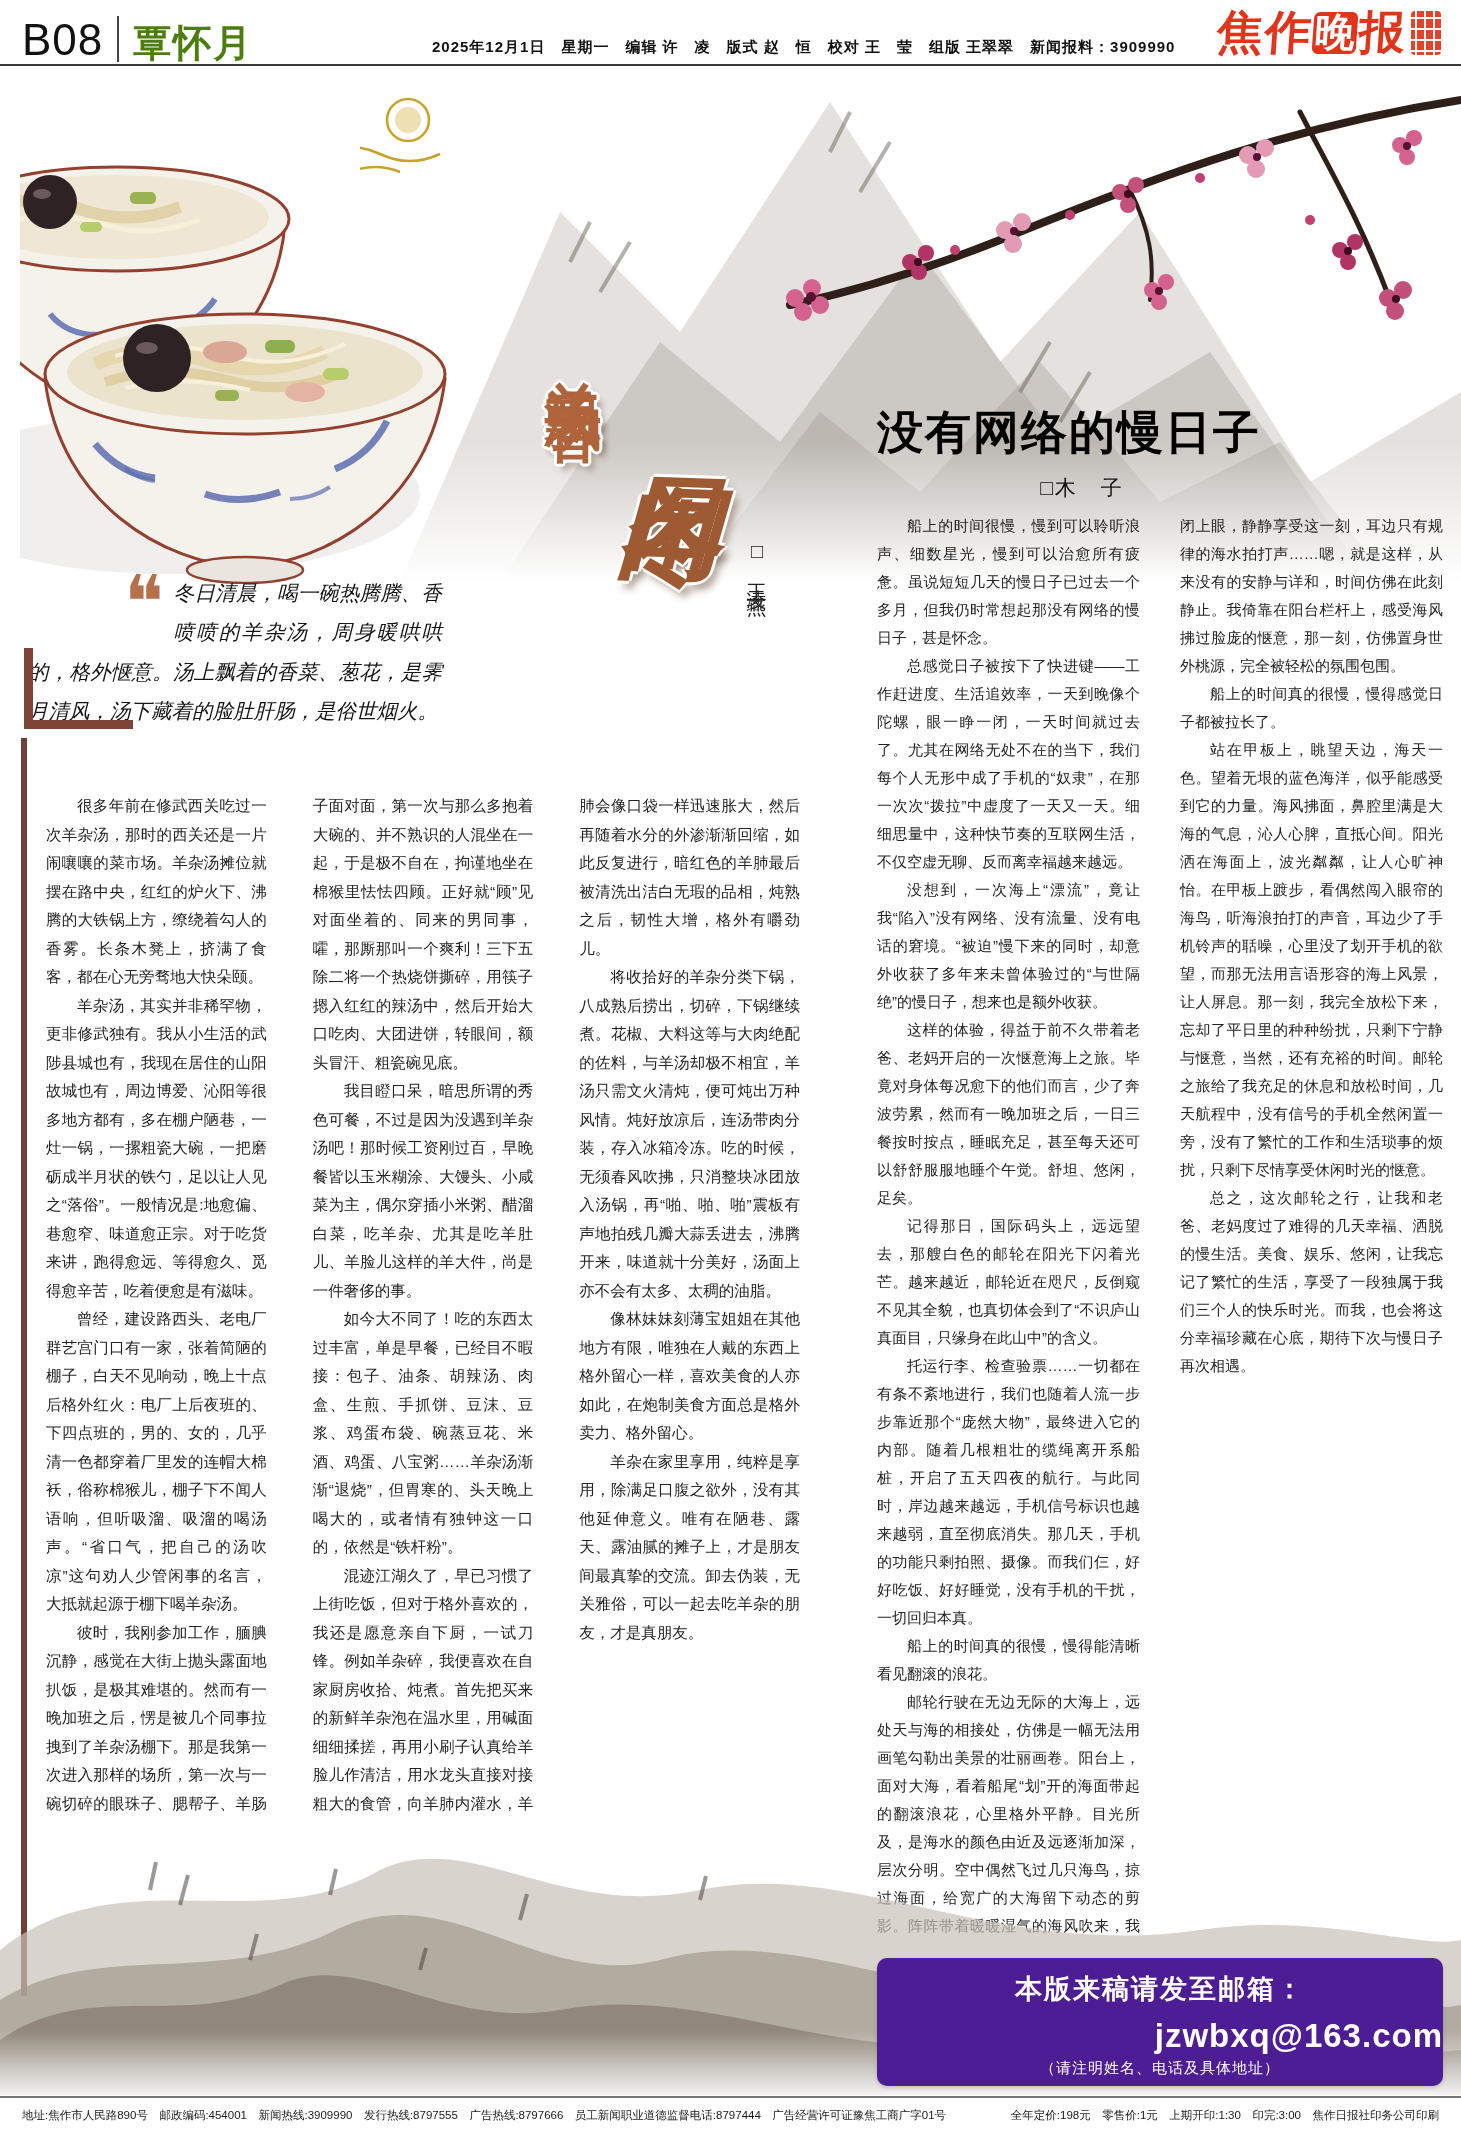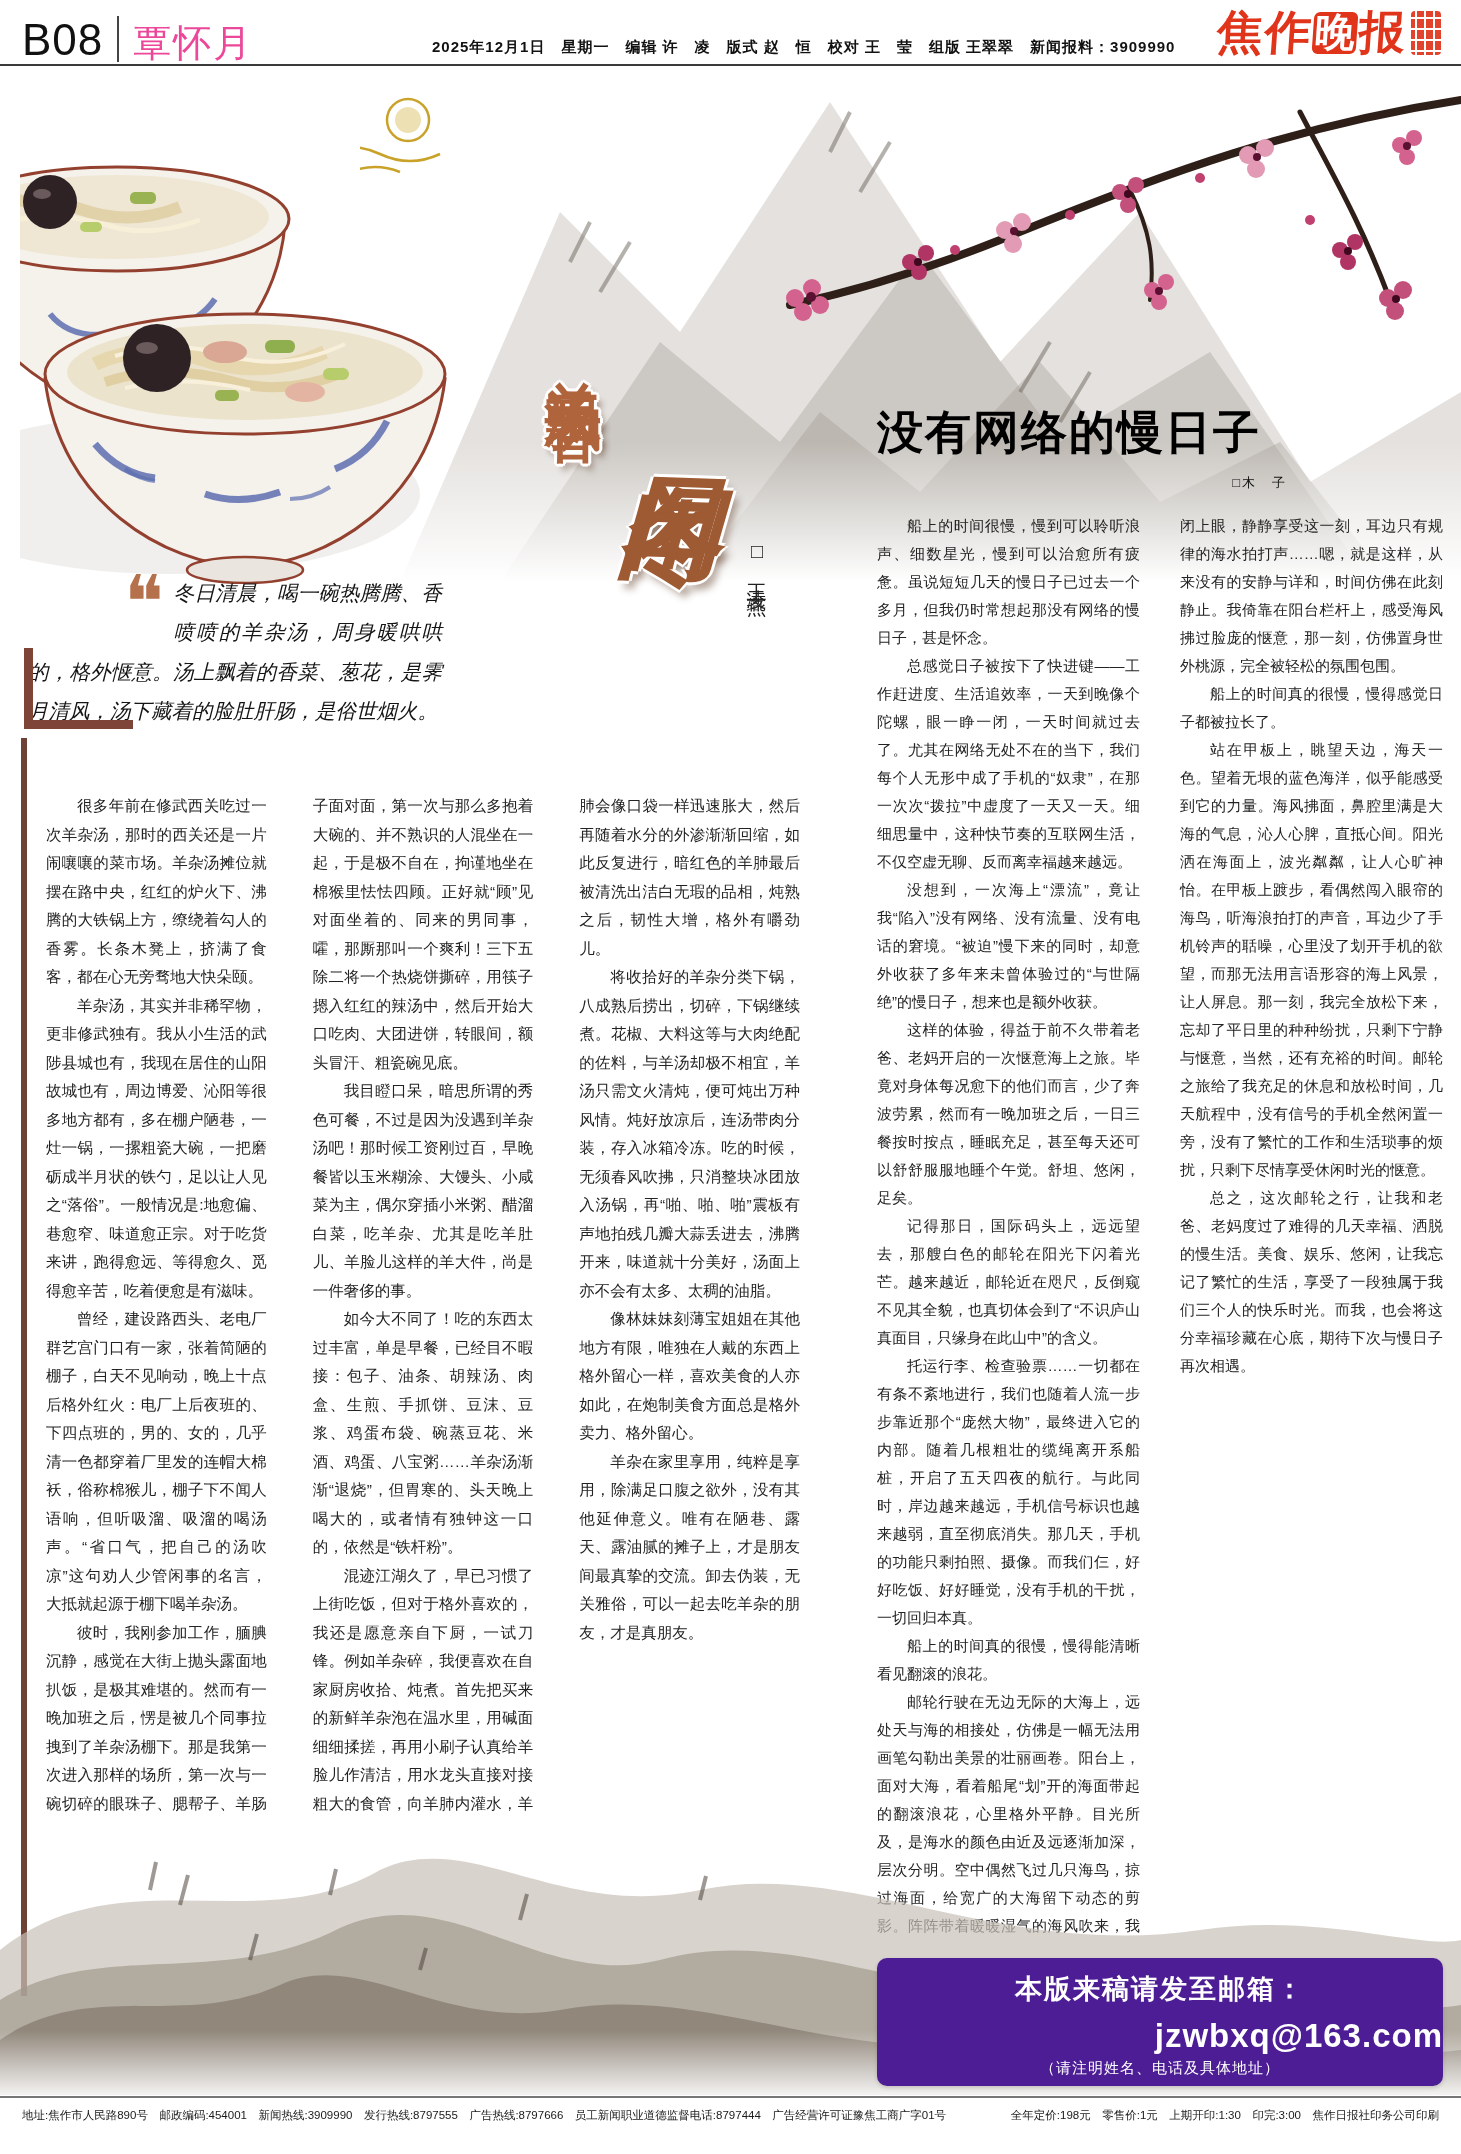--- a/index.html
+++ b/index.html
@@ -3,21 +3,21 @@
 <meta charset="utf-8">
 <style>
   html,body{margin:0;padding:0;}
   body{width:1461px;height:2154px;position:relative;background:#ffffff;overflow:hidden;
        font-family:"Liberation Sans",sans-serif;color:#222;}
   .abs{position:absolute;}
   
   #masthead{top:10px;left:22px;height:52px;display:flex;align-items:flex-end;gap:14px;}
   #page-no{font-size:44px;font-weight:500;color:#111;letter-spacing:1px;line-height:1;}
   #head-divider{width:2px;height:46px;background:#444;}
-  #section-name{font-size:38px;font-weight:400;color:#ec4899;line-height:1;letter-spacing:2px;}
+  #section-name{font-size:38px;font-weight:700;color:#4d7c0f;line-height:1;letter-spacing:2px;}
   #dateline{top:38px;left:432px;font-size:15px;font-weight:700;color:#111;letter-spacing:1px;white-space:nowrap;}
   #brand{top:10px;right:20px;display:flex;align-items:center;gap:2px;}
   .brand-char{font-size:46px;font-weight:900;color:#e0341b;font-family:"Liberation Serif",serif;transform:skewX(-4deg);line-height:1;}
   .brand-char.boxed{color:#fff;background:#e0341b;border-radius:6px;padding:1px 2px;font-size:40px;}
   #brand-seal{width:30px;height:44px;background:#e0341b;border-radius:4px;margin-left:4px;
       background-image:linear-gradient(#fff 2px,transparent 2px),linear-gradient(90deg,#fff 2px,transparent 2px);
       background-size:9px 11px;background-position:4px 6px;opacity:.92;}
   #head-rule{top:64px;left:0;width:1461px;height:2px;background:#3a3a3a;}
   
   svg{display:block;}
@@ -33,21 +33,21 @@
      font-size:20.5px;line-height:1.92;color:#141414;text-align:justify;font-style:italic;}
   #quote-mark{float:left;font-size:74px;line-height:.72;color:#b5714b;margin:2px 10px 0 96px;font-style:normal;font-family:"DejaVu Serif",serif;}
   #corner-bracket{left:24px;top:648px;width:100px;height:72px;border-left:9px solid #7d4437;border-bottom:9px solid #7d4437;}
   #left-rule{left:21px;top:738px;width:6px;height:1258px;background:#6f4237;}
   
   .article-body{text-align:justify;color:#232323;column-fill:auto;overflow:hidden;}
   .article-body p{margin:0;text-indent:2em;}
   #article1-body{left:46px;top:792px;width:754px;height:1038px;column-count:3;column-gap:46px;
      font-size:15.5px;line-height:28.5px;}
   #article2-title{left:877px;top:402px;width:520px;font-size:46px;font-weight:900;color:#000;letter-spacing:2px;white-space:nowrap;}
-  #article2-byline{left:877px;top:474px;width:410px;text-align:right;font-family:"Liberation Serif",serif;font-size:13px;color:#111;letter-spacing:2px;}
+  #article2-byline{left:877px;top:474px;width:410px;text-align:center;font-family:"Liberation Serif",serif;font-size:21px;color:#111;letter-spacing:2px;}
   #article2-body{left:877px;top:512px;width:566px;height:1438px;column-count:2;column-gap:40px;
      font-size:15px;line-height:28px;}
   
   #submission-box{left:877px;top:1958px;width:566px;height:128px;background:#4c1d95;border-radius:10px;
       color:#fff;text-align:center;box-shadow:0 2px 4px rgba(0,0,0,.15);}
   #submission-line1{margin-top:13px;font-size:27px;font-weight:900;letter-spacing:2px;}
   #submission-email{font-size:33px;font-weight:900;letter-spacing:1px;margin-top:10px;text-align:right;}
   #submission-note{font-size:15px;margin-top:4px;letter-spacing:1px;}
   
   #footer-rule{top:2096px;left:0;width:1461px;border-top:2px solid #777;}

